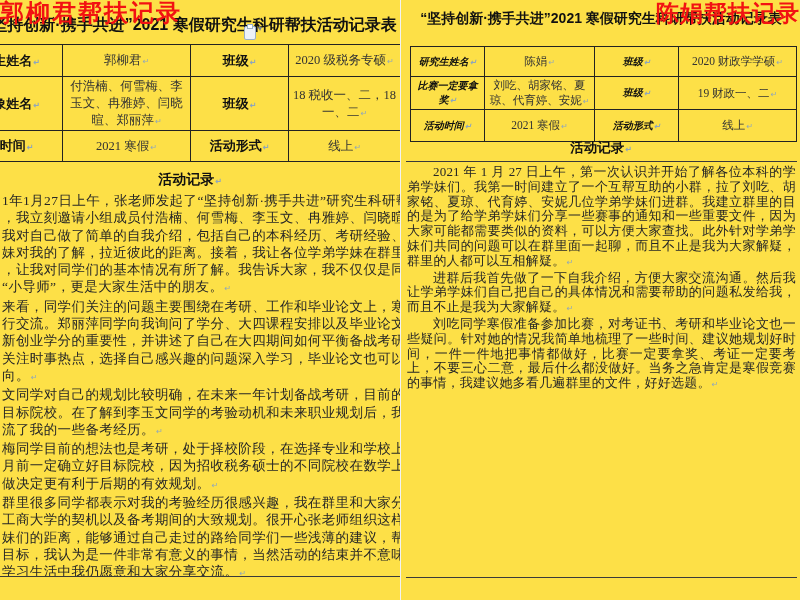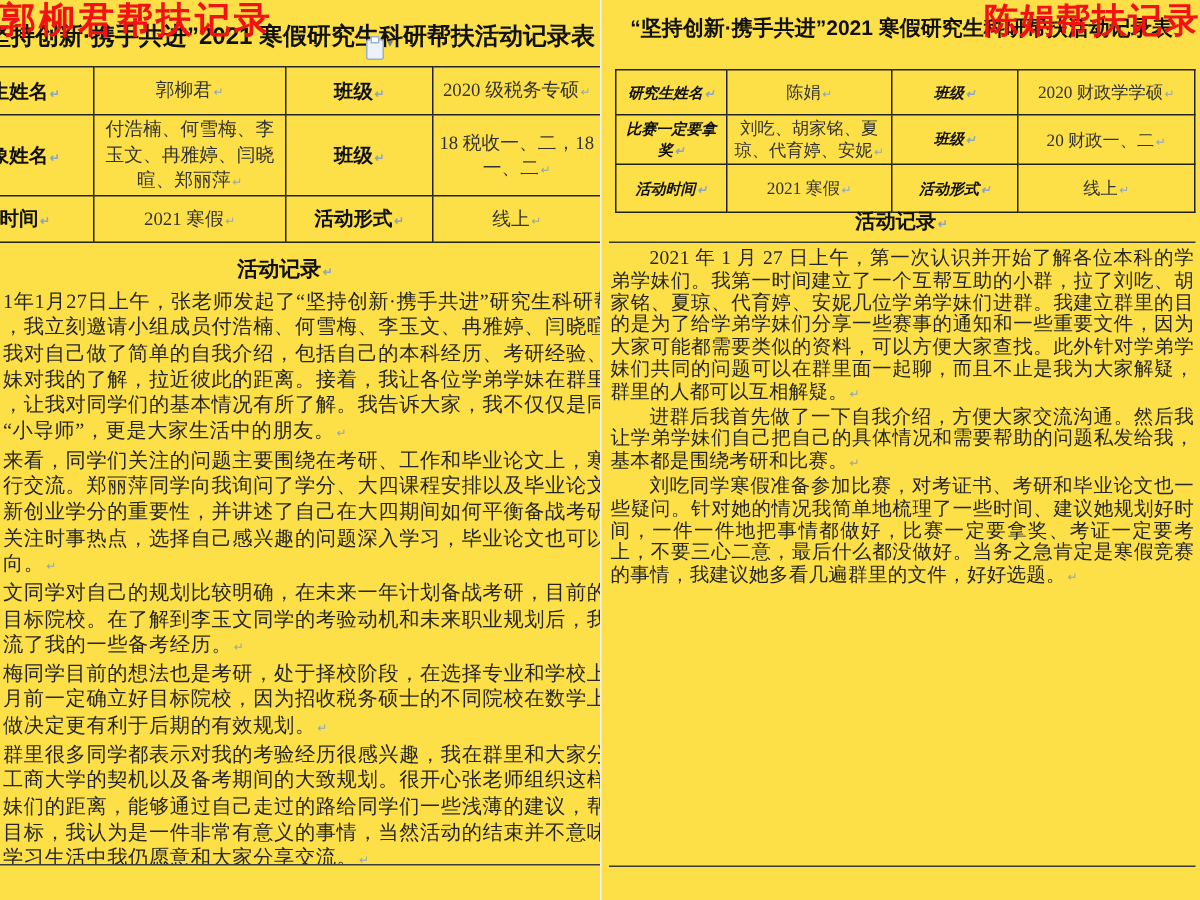--- a/index.html
+++ b/index.html
@@ -151,34 +151,34 @@
           <tr>
             <td class="lab">研究生姓名</td>
             <td class="val">陈娟</td>
             <td class="lab">班级</td>
             <td class="val">2020 财政学学硕</td>
           </tr>
           <tr>
             <td class="lab">比赛一定要拿奖</td>
             <td class="val">刘吃、胡家铭、夏琼、代育婷、安妮</td>
             <td class="lab">班级</td>
-            <td class="val">20 财政一、二</td>
+            <td class="val">19 财政一、二</td>
           </tr>
           <tr>
             <td class="lab">活动时间</td>
             <td class="val">2021 寒假</td>
             <td class="lab">活动形式</td>
             <td class="val">线上</td>
           </tr>
         </tbody>
     </table>
 
     <div class="rec-head">活动记录</div>
     <div class="hline" style="top:161px;left:5px;width:391px;"></div>
     <div class="r-body" id="right-body">
         <p class="rp">2021 年 1 月 27 日上午，第一次认识并开始了解各位本科的学弟学妹们。我第一时间建立了一个互帮互助的小群，拉了刘吃、胡家铭、夏琼、代育婷、安妮几位学弟学妹们进群。我建立群里的目的是为了给学弟学妹们分享一些赛事的通知和一些重要文件，因为大家可能都需要类似的资料，可以方便大家查找。此外针对学弟学妹们共同的问题可以在群里面一起聊，而且不止是我为大家解疑，群里的人都可以互相解疑。</p>
-        <p class="rp">进群后我首先做了一下自我介绍，方便大家交流沟通。然后我让学弟学妹们自己把自己的具体情况和需要帮助的问题私发给我，基本都是围绕考研和比赛。</p>
+        <p class="rp">进群后我首先做了一下自我介绍，方便大家交流沟通。然后我让学弟学妹们自己把自己的具体情况和需要帮助的问题私发给我，而且不止是我为大家解疑。</p>
         <p class="rp">刘吃同学寒假准备参加比赛，对考证书、考研和毕业论文也一些疑问。针对她的情况我简单地梳理了一些时间、建议她规划好时间，一件一件地把事情都做好，比赛一定要拿奖、考证一定要考上，不要三心二意，最后什么都没做好。当务之急肯定是寒假竞赛的事情，我建议她多看几遍群里的文件，好好选题。</p>
       </div>
     <div class="hline" style="top:577px;left:5px;width:391px;"></div>
   </div>
 
 </div>
 
 </body></html>

